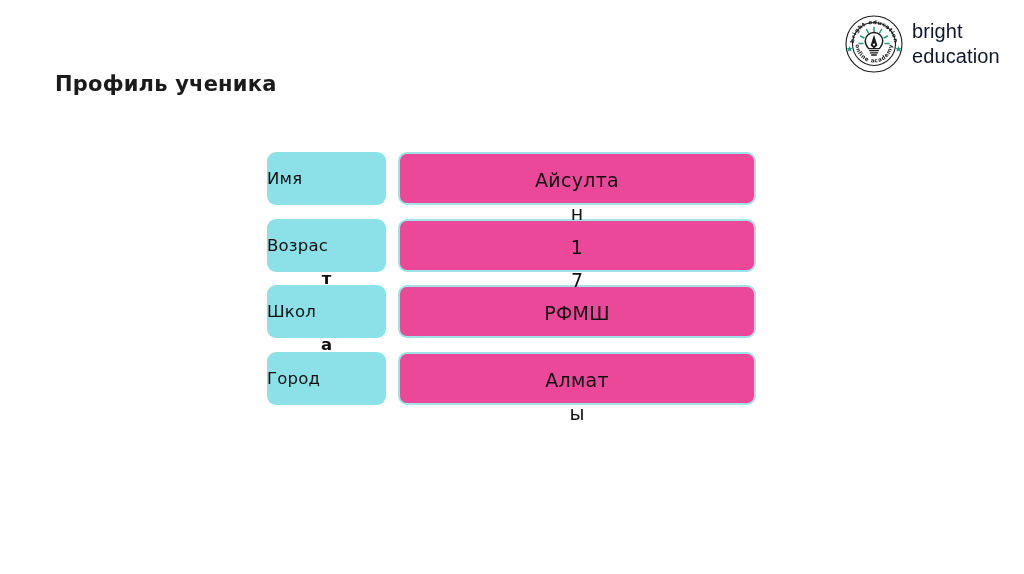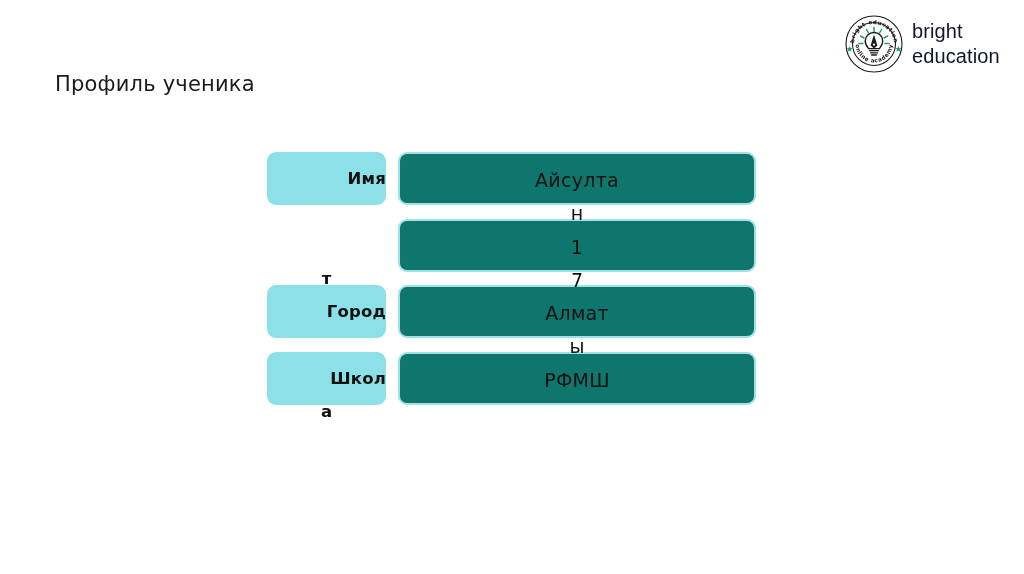--- a/index.html
+++ b/index.html
@@ -42,21 +42,21 @@
     white-space: nowrap;
   }
 
   
   .slide-title {
     position: absolute;
     left: 55px;
     top: 72px;
     font-family: "DejaVu Sans", sans-serif;
     font-size: 21px;
-    font-weight: 400;
+    font-weight: 700;
     color: #1b1b1b;
     letter-spacing: 0.2px;
   }
 
   
   .profile-table {
     position: absolute;
     left: 267px;
     top: 152px;
     width: 489px;
@@ -74,37 +74,37 @@
     background: #8CE1E8;
     border-radius: 9px;
     box-sizing: border-box;
     overflow: visible;
   }
   .row-label-text {
     position: absolute;
     left: 0;
     top: 0;
     width: 119px;
-    text-align: right;
+    text-align: left;
     font-family: "DejaVu Sans", sans-serif;
     font-size: 16.5px;
-    font-weight: 700;
+    font-weight: 400;
     color: #111111;
     line-height: 53px;
     letter-spacing: 0.2px;
     white-space: normal;
     word-break: break-all;
   }
   .row-value {
     position: absolute;
     left: 131px;
     top: 0;
     width: 358px;
     height: 53px;
-    background: #0f766e;
+    background: #ec4899;
     border: 2px solid #9FE2EA;
     border-radius: 9px;
     box-sizing: border-box;
   }
   .row-value-text {
     position: absolute;
     left: -2px;
     top: -2px;
     width: 358px;
     text-align: center;
@@ -202,43 +202,46 @@
       <div class="row-label-text">Имя</div>
     </div>
     <div class="overflow-tail tail-label"></div>
     <div class="row-value">
       <div class="row-value-text">Айсулта</div>
     </div>
     <div class="overflow-tail tail-value">н</div>
   </div>
 
   <div class="profile-row">
+    <div class="row-label">
+      <div class="row-label-text">Возрас</div>
+    </div>
     <div class="overflow-tail tail-label">т</div>
     <div class="row-value">
       <div class="row-value-text">1</div>
     </div>
     <div class="overflow-tail tail-value">7</div>
   </div>
 
   <div class="profile-row">
     <div class="row-label">
+      <div class="row-label-text">Школ</div>
+    </div>
+    <div class="overflow-tail tail-label">а</div>
+    <div class="row-value">
+      <div class="row-value-text">РФМШ</div>
+    </div>
+    <div class="overflow-tail tail-value"></div>
+  </div>
+
+  <div class="profile-row">
+    <div class="row-label">
       <div class="row-label-text">Город</div>
     </div>
     <div class="overflow-tail tail-label"></div>
     <div class="row-value">
       <div class="row-value-text">Алмат</div>
     </div>
     <div class="overflow-tail tail-value">ы</div>
   </div>
 
-  <div class="profile-row">
-    <div class="row-label">
-      <div class="row-label-text">Школ</div>
-    </div>
-    <div class="overflow-tail tail-label">а</div>
-    <div class="row-value">
-      <div class="row-value-text">РФМШ</div>
-    </div>
-    <div class="overflow-tail tail-value"></div>
-  </div>
-
 
 </div>
 
 </body></html>

